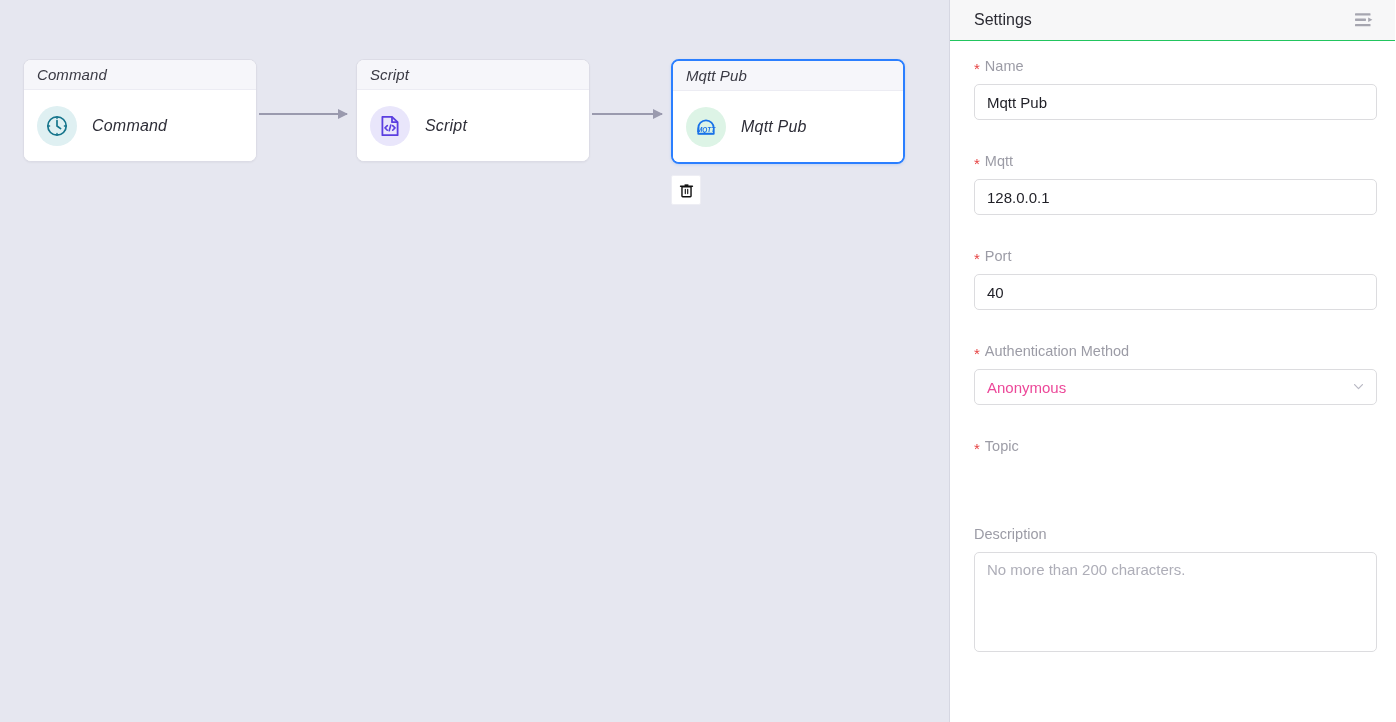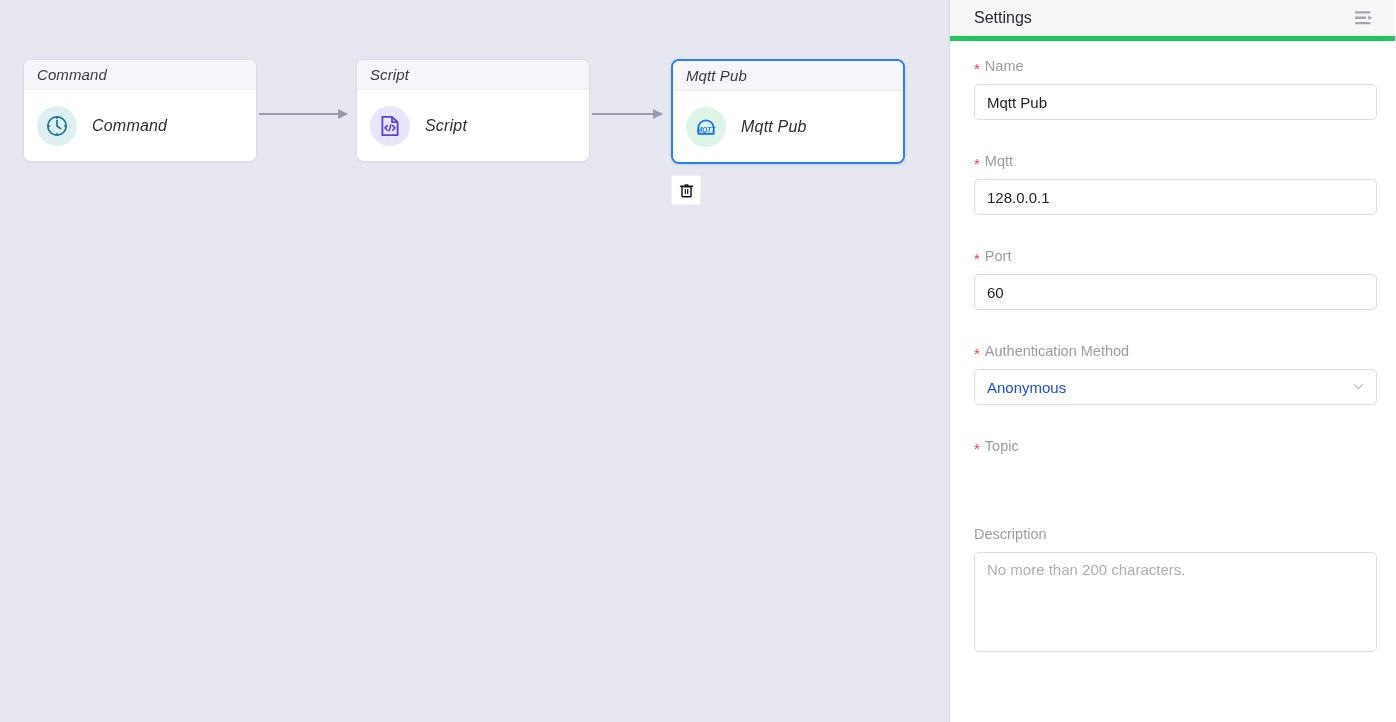--- a/index.html
+++ b/index.html
@@ -120,21 +120,21 @@
     background: #ffffff;
     display: flex;
     flex-direction: column;
     flex: none;
   }
 
   .panel-header {
     height: 41px;
     flex: none;
     background: #f7f7f8;
-    border-bottom: 5px solid #22c55e;
+    border-bottom: 1px solid #22c55e;
     display: flex;
     align-items: center;
     justify-content: space-between;
     padding: 0 20px 0 24px;
   }
   .panel-title {
     font-size: 16px;
     color: #2b2b33;
   }
   .panel-collapse-btn {
@@ -186,21 +186,21 @@
   }
 
   .select-input {
     width: 403px;
     height: 36px;
     border: 1px solid #dcdcdf;
     border-radius: 5px;
     background: #fff;
     padding: 0 11px 0 12px;
     font-size: 15px;
-    color: #1d4ed8;
+    color: #ec4899;
     display: flex;
     align-items: center;
     justify-content: space-between;
     cursor: pointer;
     user-select: none;
   }
 
   .switch {
     width: 44px; height: 23px;
     border-radius: 12px;
@@ -341,21 +341,21 @@
       </div>
 
       <div class="spacer-22"></div>
 
       <div class="field">
         <div class="field-label">
           <span class="req-star">*</span>
           <span>Port</span>
         </div>
         <div class="text-input">
-          <span>60</span>
+          <span>40</span>
         </div>
       </div>
 
       <div class="spacer-22"></div>
 
       <div class="field">
         <div class="field-label">
           <span class="req-star">*</span>
           <span>Authentication Method</span>
         </div>

